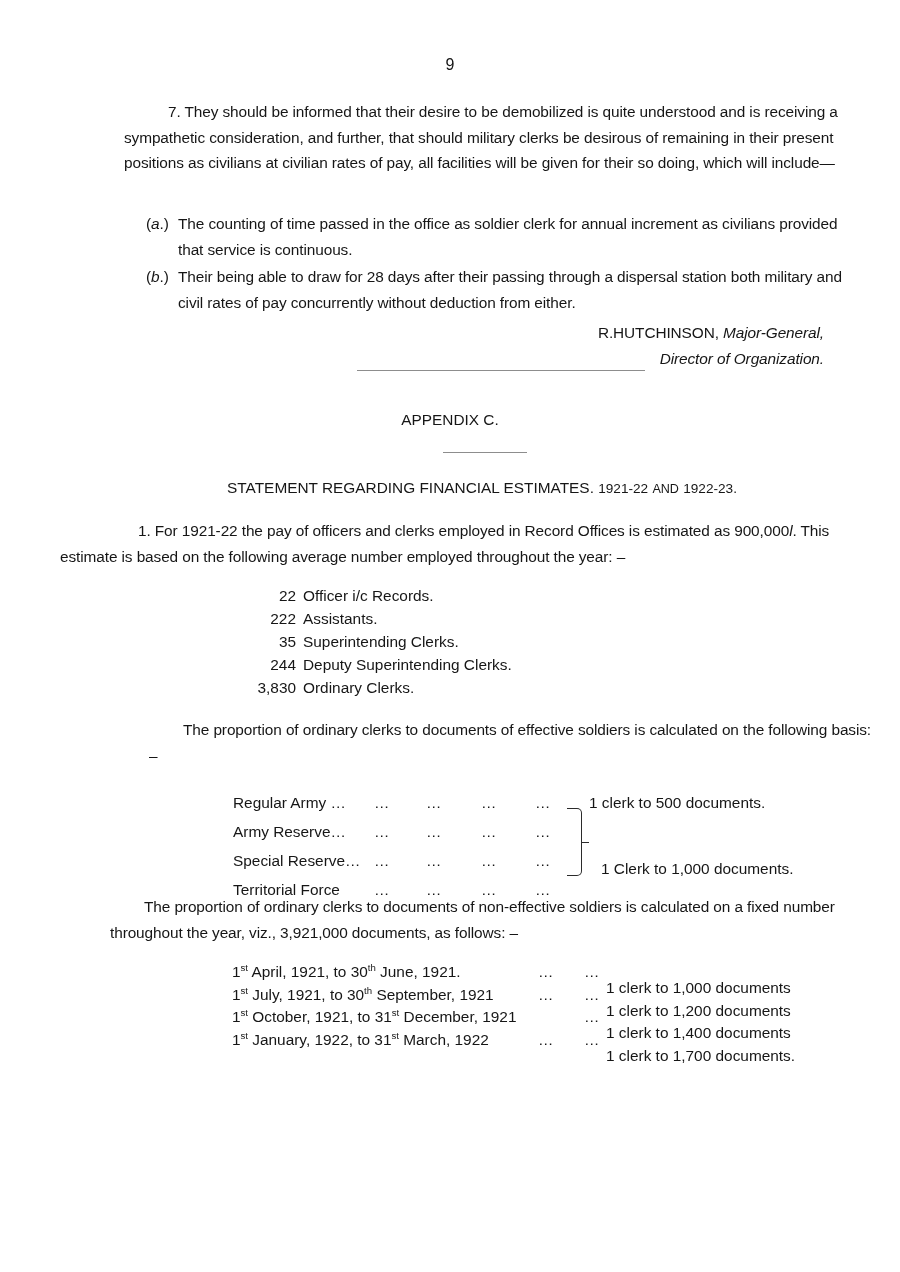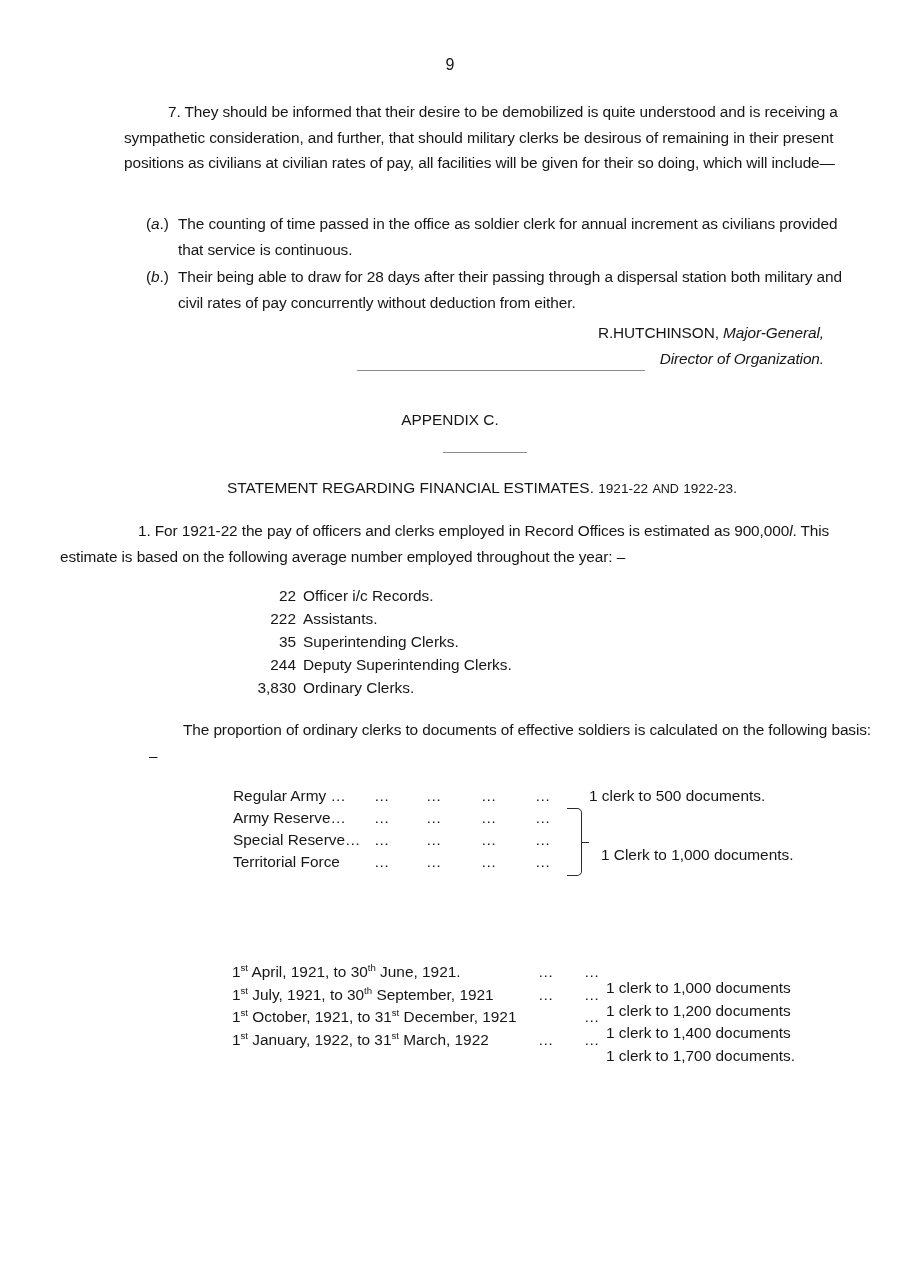--- a/index.html
+++ b/index.html
@@ -82,21 +82,21 @@
 
   
   .para-eff {
     position:absolute; left:107px; top:717px; width:730px;
     text-indent:34px;
     margin-left:42px;
   }
 
   
   .eff-table { position:absolute; left:233px; top:785px; width:610px; font-size:15.4px; color:#161616; }
-  .eff-row { position:relative; height:22px; line-height:22px; }
+  .eff-row { position:relative; height:22px; line-height:22px;margin-top:7px; }
   .eff-name { position:absolute; left:0; top:0; white-space:pre; }
   .eff-dot { position:absolute; top:0; }
   .eff-d1 { left:141px; } .eff-d2 { left:193px; }
   .eff-d3 { left:248px; } .eff-d4 { left:302px; }
   .eff-val { position:absolute; top:0; white-space:nowrap; }
   .eff-val-top { left:356px; }
   .eff-val-grp { left:368px; top:37px; }
 
   .brace {
     position:absolute; left:334px; top:23px;
@@ -223,20 +223,21 @@
 
     <div class="eff-row">
       <span class="eff-name">Territorial Force</span>
       <span class="eff-dot eff-d1">…</span>
       <span class="eff-dot eff-d2">…</span>
       <span class="eff-dot eff-d3">…</span>
       <span class="eff-dot eff-d4">…</span>
     </div>
   </div>
 
+  <div class="para-non body-text">The proportion of ordinary clerks to documents of non-effective soldiers is calculated on a fixed number throughout the year, viz., 3,921,000 documents, as follows: –</div>
 
   <div class="date-table">
     <div class="date-row">
       <span class="date-label"><span>1</span><sup>st</sup><span> April, 1921, to 30</span><sup>th</sup><span> June, 1921.</span></span>
       <span class="date-dot-a">…</span>
       <span class="date-dot-b">…</span>
       <span class="date-val">1 clerk to 1,000 documents</span>
     </div>
     <div class="date-row">
       <span class="date-label"><span>1</span><sup>st</sup><span> July, 1921, to 30</span><sup>th</sup><span> September, 1921</span></span>

